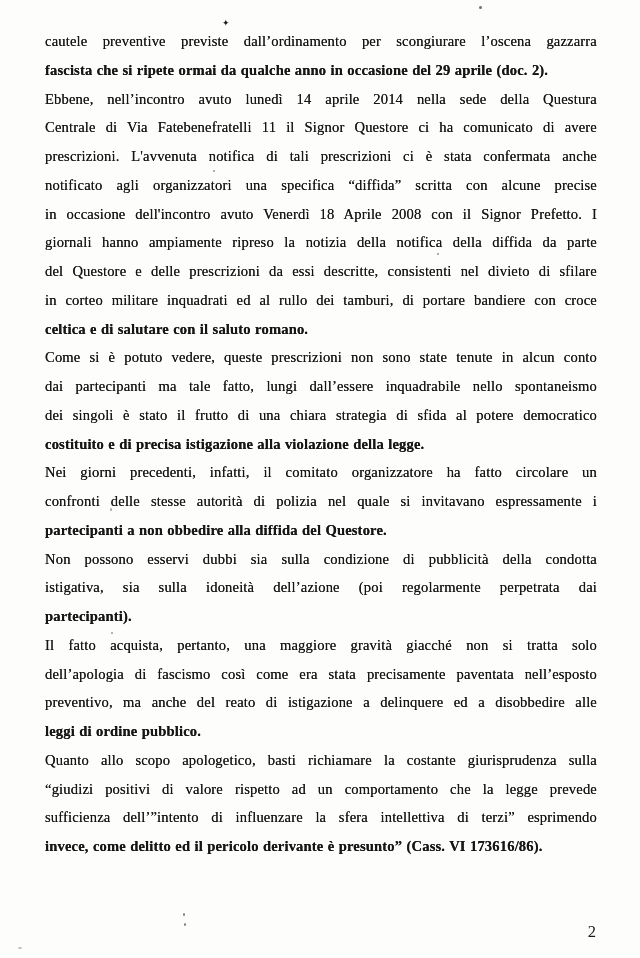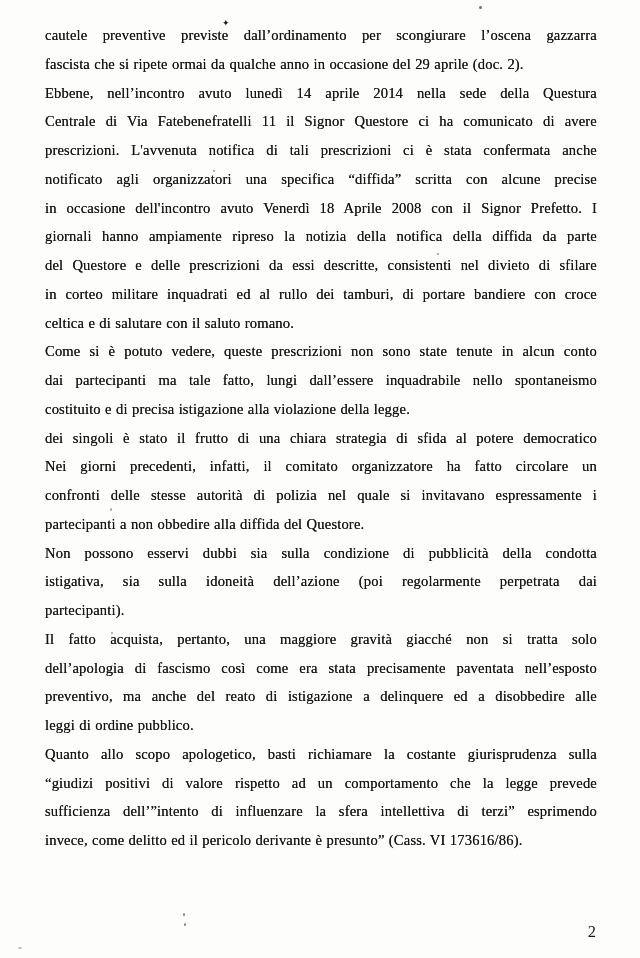--- a/index.html
+++ b/index.html
@@ -15,41 +15,42 @@
     margin: 0 auto;
     background: #fdfdfb;
     color: #161616;
     font-family: "Liberation Serif", "DejaVu Serif", serif;
     overflow: hidden;
     box-sizing: border-box;
   }
   .content {
     position: absolute;
     left: 45px;
-    top: 21px;
+    top: 27px;
     width: 552px;
   }
   .para { margin: 0; padding: 0; }
   .line {
     font-size: 14.6px;
     line-height: 28.75px;
     height: 28.75px;
     overflow: hidden;
     text-align: justify;
     text-align-last: justify;
     letter-spacing: 0.15px;
     word-spacing: 0.5px;
     white-space: nowrap;
     color: #161616;
     
     text-shadow: 0 0 0.35px rgba(20,20,20,0.85);
   }
   .line.end {
     text-align-last: left;
     text-align: left;
+    font-weight: bold;
   }
   .page-number {
     position: absolute;
     right: 44px;
     top: 922px;
     font-size: 16.5px;
     color: #1a1a1a;
   }
   .ink-mark {
     position: absolute;
@@ -106,22 +107,22 @@
       <div class="line">in occasione dell'incontro avuto Venerdì 18 Aprile 2008 con il Signor Prefetto. I</div>
       <div class="line">giornali hanno ampiamente ripreso la notizia della notifica della diffida da parte</div>
       <div class="line">del Questore e delle prescrizioni da essi descritte, consistenti nel divieto di sfilare</div>
       <div class="line">in corteo militare inquadrati ed al rullo dei tamburi, di portare bandiere con croce</div>
       <div class="line end">celtica e di salutare con il saluto romano.</div>
     </div>
 
     <div class="para">
       <div class="line">Come si è potuto vedere, queste prescrizioni non sono state tenute in alcun conto</div>
       <div class="line">dai partecipanti ma tale fatto, lungi dall’essere inquadrabile nello spontaneismo</div>
+      <div class="line">dei singoli è stato il frutto di una chiara strategia di sfida al potere democratico</div>
       <div class="line end">costituito e di precisa istigazione alla violazione della legge.</div>
-      <div class="line">dei singoli è stato il frutto di una chiara strategia di sfida al potere democratico</div>
     </div>
 
     <div class="para">
       <div class="line">Nei giorni precedenti, infatti, il comitato organizzatore ha fatto circolare un</div>
       <div class="line">confronti delle stesse autorità di polizia nel quale si invitavano espressamente i</div>
       <div class="line end">partecipanti a non obbedire alla diffida del Questore.</div>
     </div>
 
     <div class="para">
       <div class="line">Non possono esservi dubbi sia sulla condizione di pubblicità della condotta</div>

